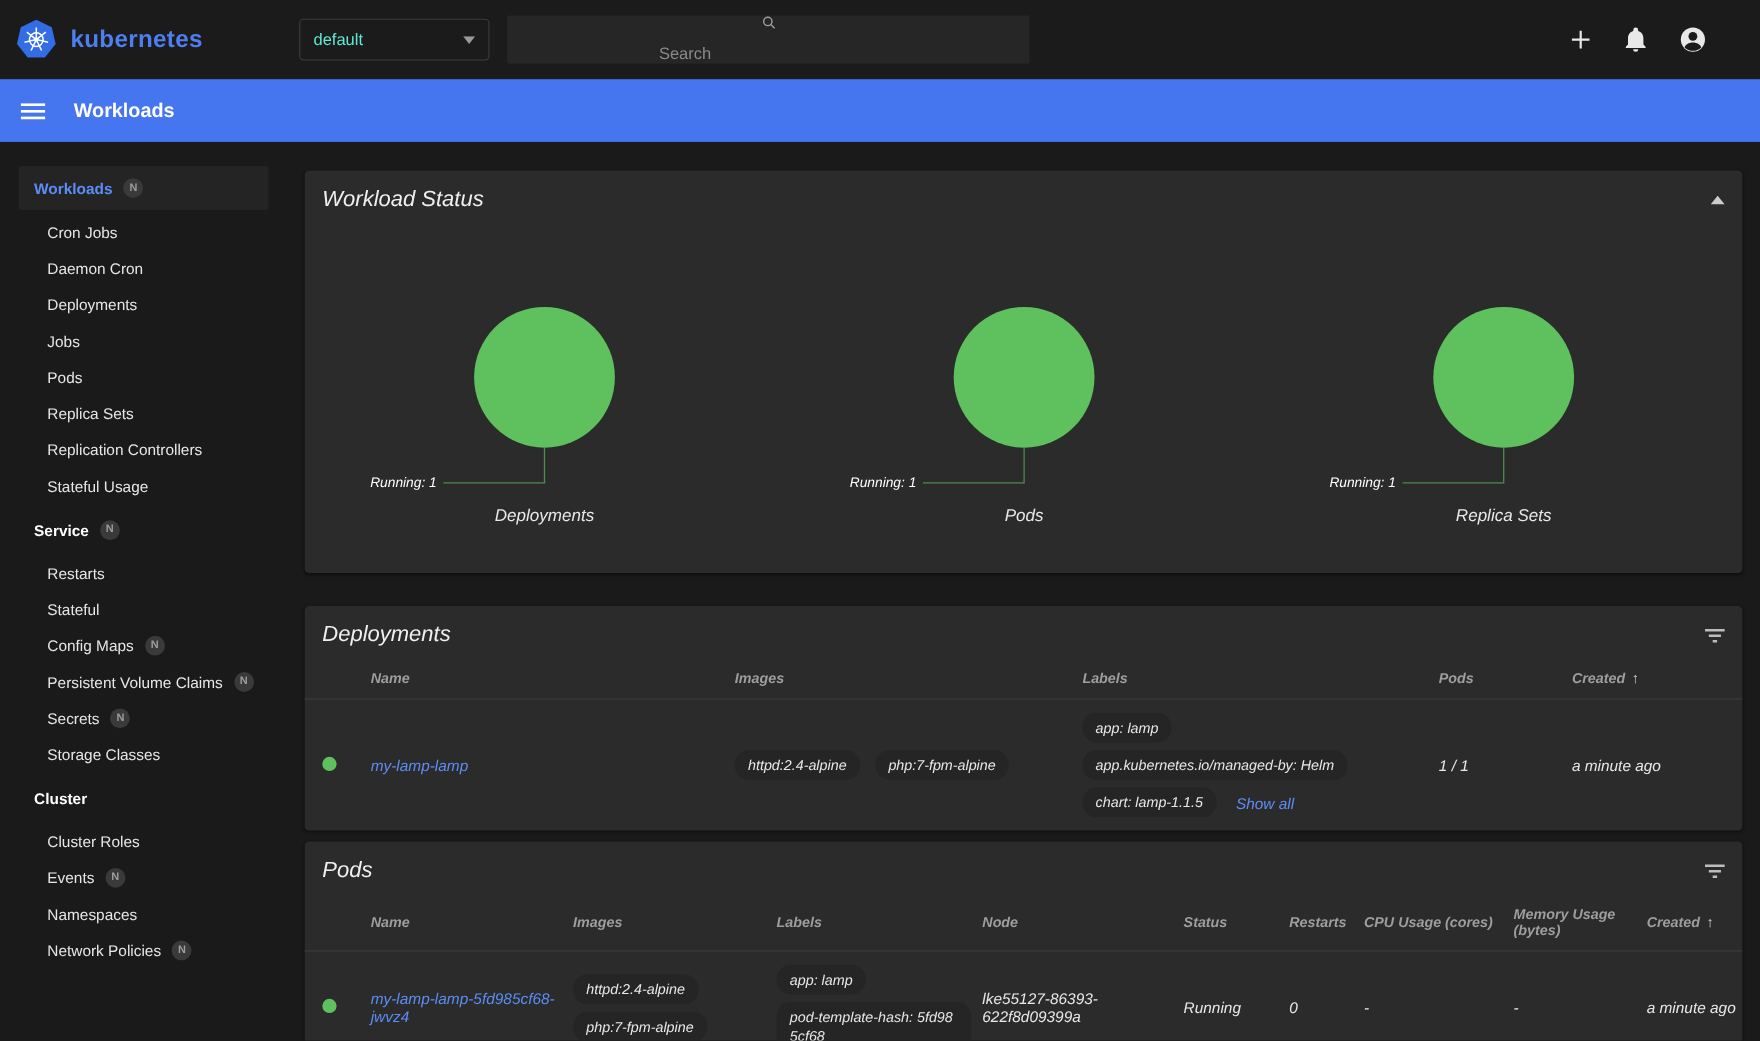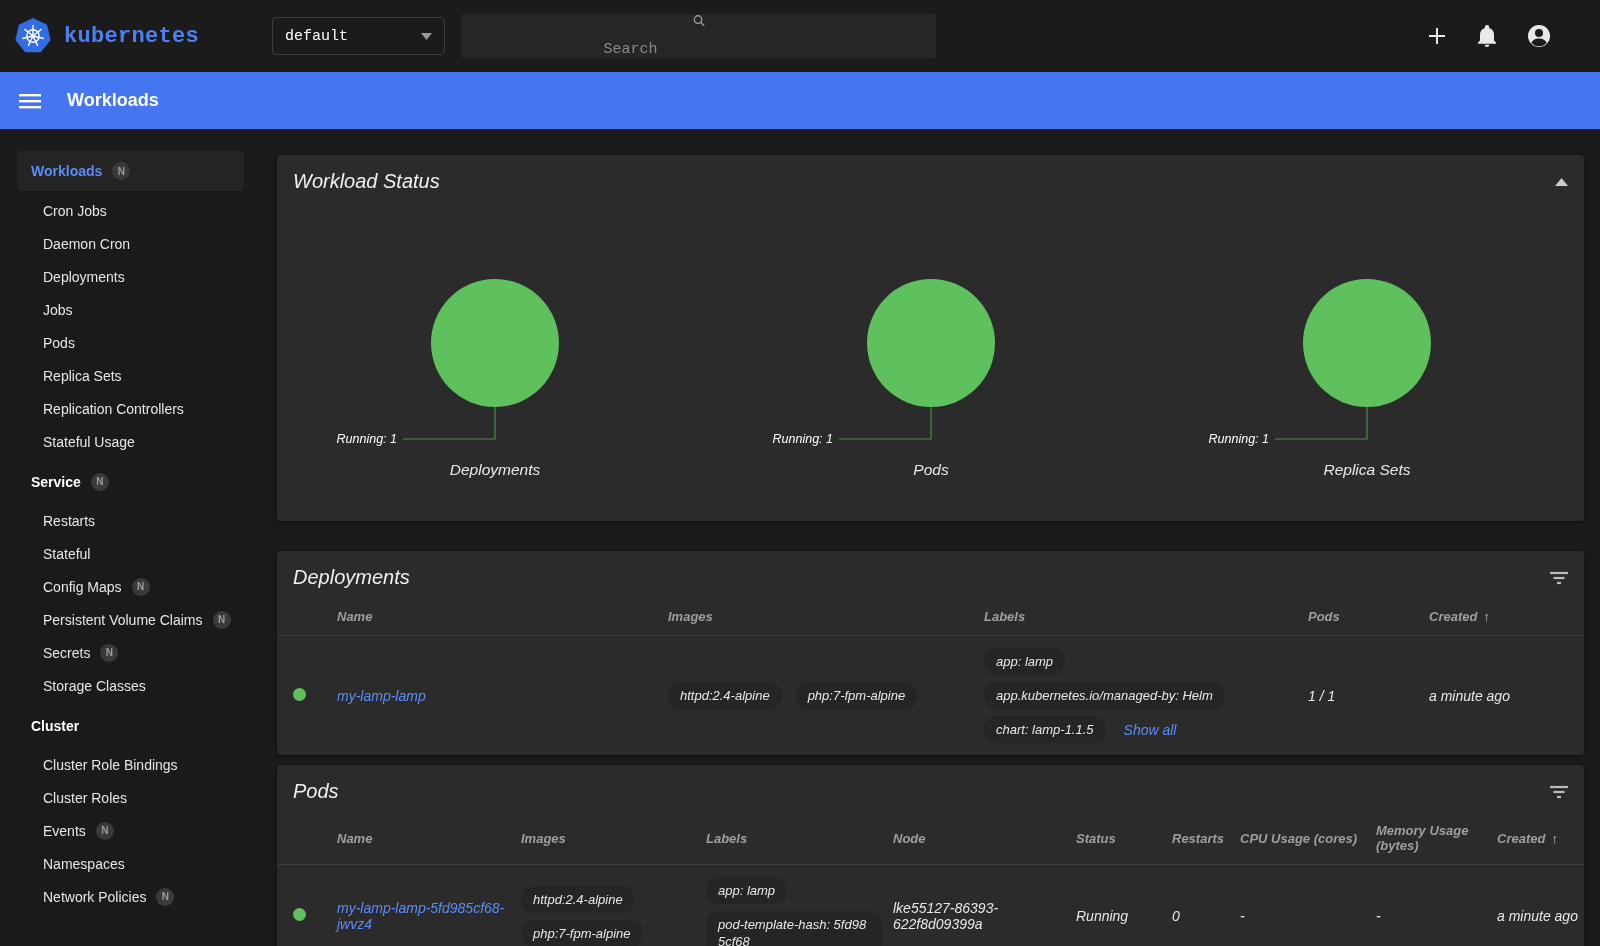--- a/index.html
+++ b/index.html
@@ -6,26 +6,26 @@
     --bg:#1a1a1a; --bar:#1b1b1b; --card:#2b2b2b; --chip:#252525;
     --appbar:#4576f0; --brand:#4e7ff0; --link:#5c8df6; --green:#5ec15e;
     --txt:#e8e8e8; --muted:#9e9e9e; --divider:#3d3d3d;
   }
   *{box-sizing:border-box;margin:0;padding:0;}
   body{
     width:1600px;height:946px;overflow:hidden;background:var(--bg);
     font-family:"Liberation Sans","DejaVu Sans",sans-serif;color:var(--txt);
   }
   
-  .topbar{height:72px;background:var(--bar);display:flex;align-items:center;font-family:Liberation Mono, monospace;}
+  .topbar{height:72px;background:var(--bar);display:flex;align-items:center;}
   .brand{width:261px;flex:none;display:flex;align-items:center;gap:12px;padding-left:14px;}
   .brand-title{color:var(--brand);font-size:22px;font-weight:700;letter-spacing:.3px;}
   .ns-select{width:173px;height:38px;margin-left:11px;border:1px solid #3d3d3d;border-radius:4px;
     display:flex;align-items:center;justify-content:space-between;padding:0 12px;cursor:pointer;}
-  .ns-value{font-size:15px;color:#ffffff;}
+  .ns-value{font-size:15px;color:#5eead4;}
   .searchbar{margin-left:16px;width:475px;height:44px;background:#262626;border-radius:2px;
     display:flex;align-items:center;gap:14px;padding:0 14px;flex-direction:column;}
   .searchbar input{flex:1;background:transparent;border:none;outline:none;color:var(--txt);
     font-size:15px;font-family:inherit;}
   .searchbar input::placeholder{color:#8a8a8a;}
   .top-actions{margin-left:auto;display:flex;align-items:center;gap:28px;padding-right:48px;}
   .icon-btn{background:none;border:none;cursor:pointer;display:flex;align-items:center;justify-content:center;}
   
   .appbar{height:57px;background:var(--appbar);display:flex;align-items:center;gap:25px;padding-left:18px;}
   .page-title{color:#fff;font-size:18px;font-weight:700;}
@@ -225,24 +225,20 @@
   <div class="side-item item">
     <span class="side-label">Storage Classes</span>
 
   </div>
 
   <div class="side-item section">
     <span class="side-label">Cluster</span>
 
   </div>
 
-  <div class="side-item item">
-    <span class="side-label">Cluster Role Bindings</span>
-
-  </div>
 
   <div class="side-item item">
     <span class="side-label">Cluster Roles</span>
 
   </div>
 
   <div class="side-item item">
     <span class="side-label">Events</span>
     <span class="nbadge">N</span>
   </div>

